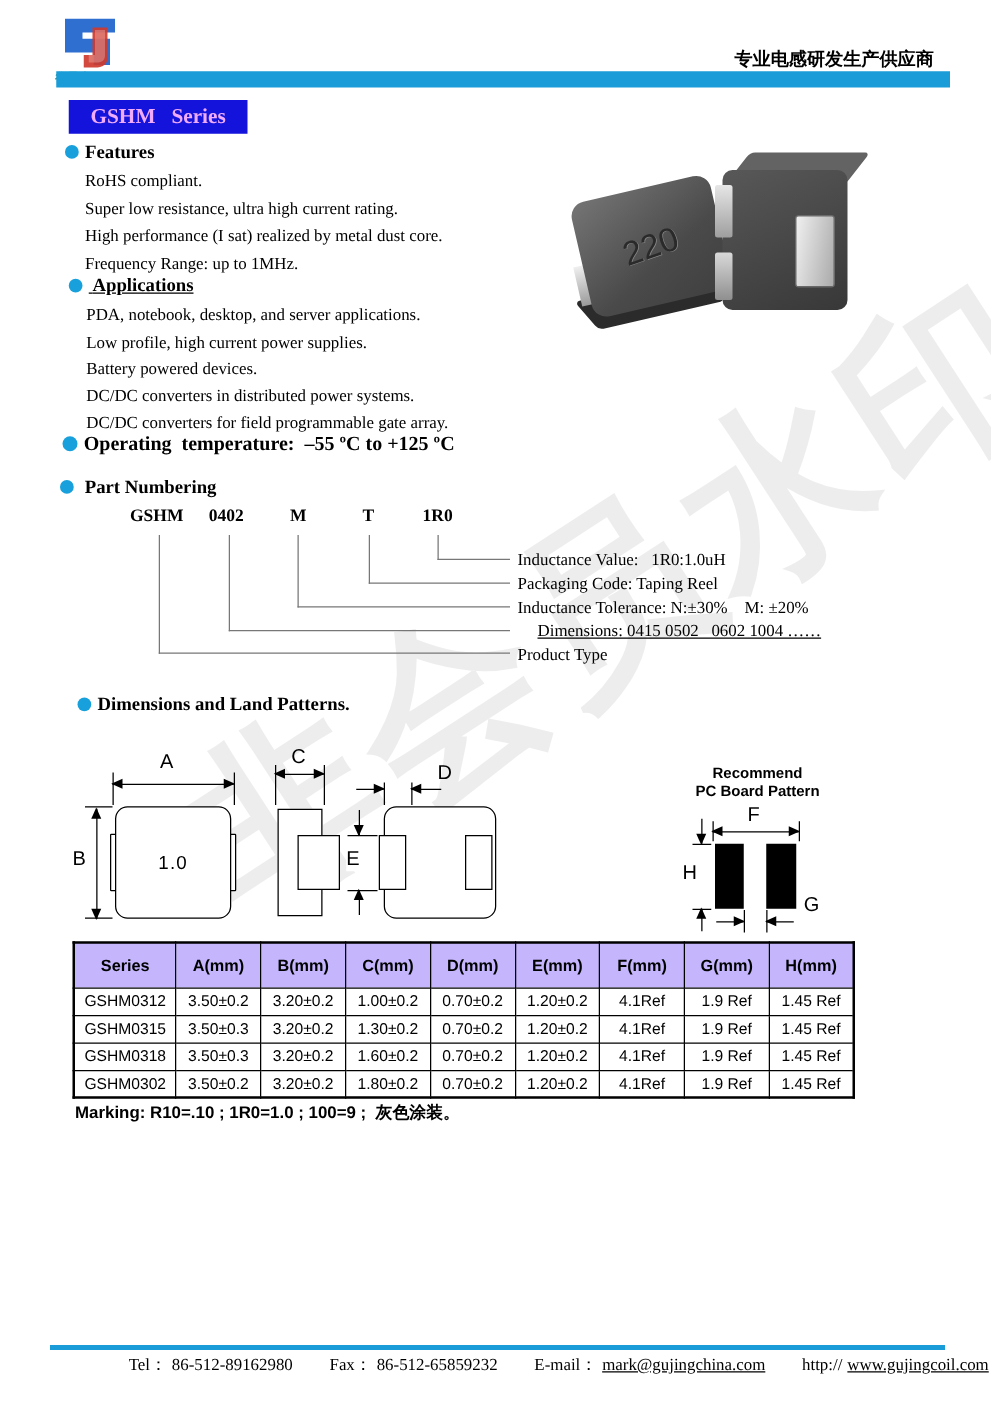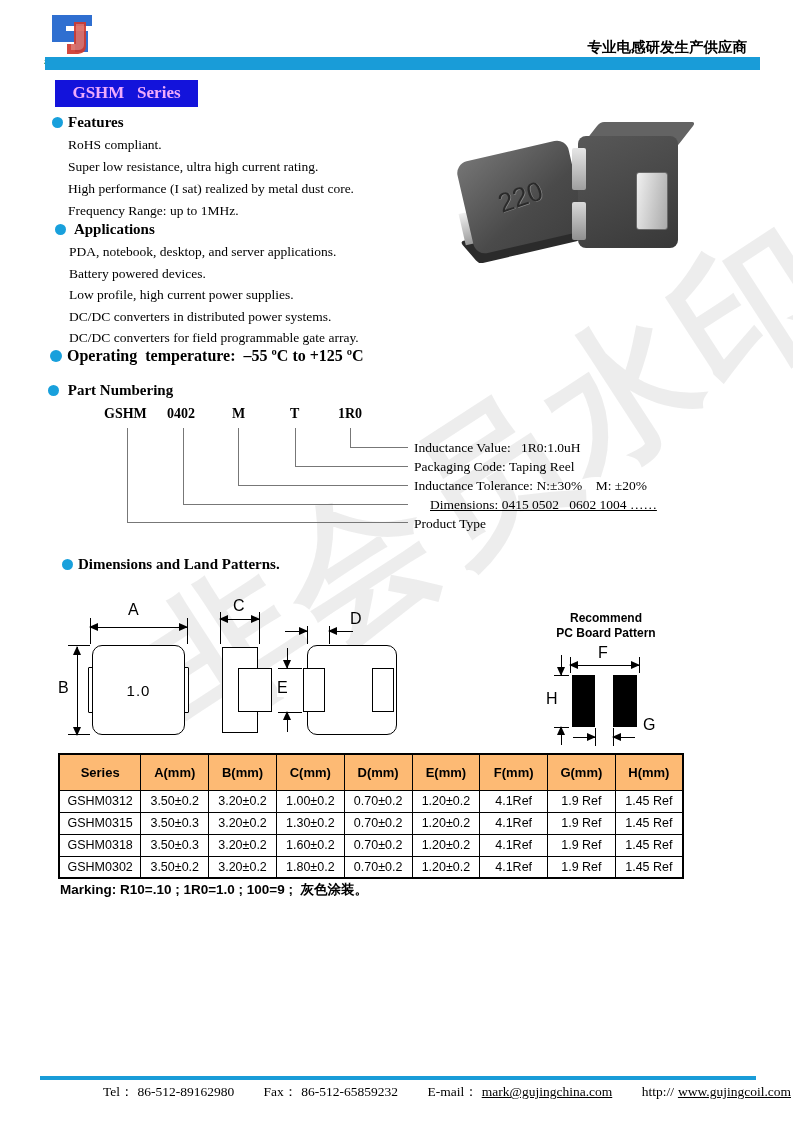--- a/index.html
+++ b/index.html
@@ -81,21 +81,21 @@
   .ind2-term-a { position:absolute; left:114px; top:38px; width:14px; height:42px;
     background:linear-gradient(#e6e6e6,#9f9f9f); border-radius:2px; }
   .ind2-term-b { position:absolute; left:178px; top:62px; width:32px; height:58px;
     background:linear-gradient(100deg,#f0f0f0,#aaa); border-radius:3px; border:1px solid #6a6a6a; }
   .ind2-term-c { position:absolute; left:114px; top:92px; width:14px; height:38px;
     background:linear-gradient(#d9d9d9,#8f8f8f); border-radius:2px; }
 
   
   .dim-table { border-collapse:collapse; font-family:"Liberation Sans", sans-serif; }
   .dim-table th, .dim-table td { border:1.6px solid #000; text-align:center; vertical-align:middle; }
-  .dim-table th { background:#fdba74; font-size:13px; height:36px; font-weight:bold; }
+  .dim-table th { background:#c4b5fd; font-size:13px; height:36px; font-weight:bold; }
   .dim-table td { font-size:12.5px; height:22px; }
   .col-series { width:82px; } .col-dim { width:68px; }
 
   .marking-note { left:60px; top:881px; font-family:"Liberation Sans", sans-serif;
     font-weight:bold; font-size:13.5px; }
 
   
   .footer-bar { left:40px; top:1076px; width:716px; height:4px; background:#199CD8; }
   .footer-text { left:0; top:1083px; width:100%; text-align:right; font-size:13.5px; }
   .footer-text span { margin:0 2px; }
@@ -140,27 +140,27 @@
       <div class="ind-top">
         <span>220</span>
       </div>
       <div class="ind2-topface"></div>
       <div class="ind2-front"></div>
       <div class="ind2-term-a"></div>
       <div class="ind2-term-c"></div>
       <div class="ind2-term-b"></div>
     </div>
 
-    <div class="abs h-sec" style="left:55px; top:221px;">
+    <div class="abs h-sec" style="left:55px; top:221px;text-decoration:underline;">
       <span class="bullet"></span> <span>Applications</span>
     </div>
     <div class="abs body-lines" style="left:69px; top:241px; line-height:21.6px;">
       <div>PDA, notebook, desktop, and server applications.</div>
+      <div>Low profile, high current power supplies.</div>
       <div>Battery powered devices.</div>
-      <div>Low profile, high current power supplies.</div>
       <div>DC/DC converters in distributed power systems.</div>
       <div>DC/DC converters for field programmable gate array.</div>
     </div>
 
     <div class="abs" style="left:50px; top:347px; font-weight:bold; font-size:16px;">
       <span class="bullet" style="width:12px;height:12px;"></span><span class="pre">Operating  temperature:  –55 ºC to +125 ºC</span>
     </div>
 
     <div class="abs h-sec" style="left:48px; top:382px;">
       <span class="bullet"></span> <span>Part Numbering</span>

